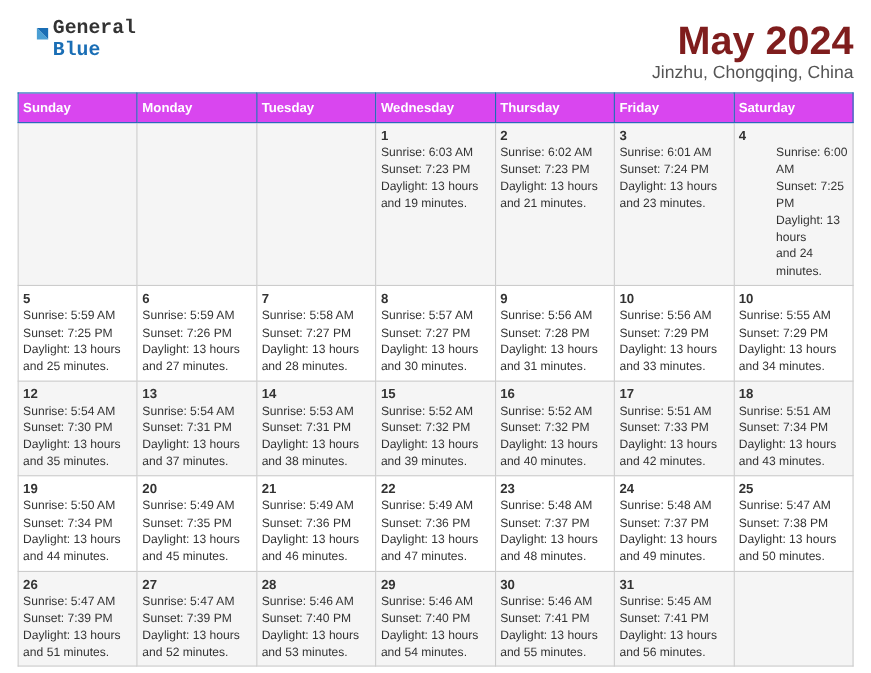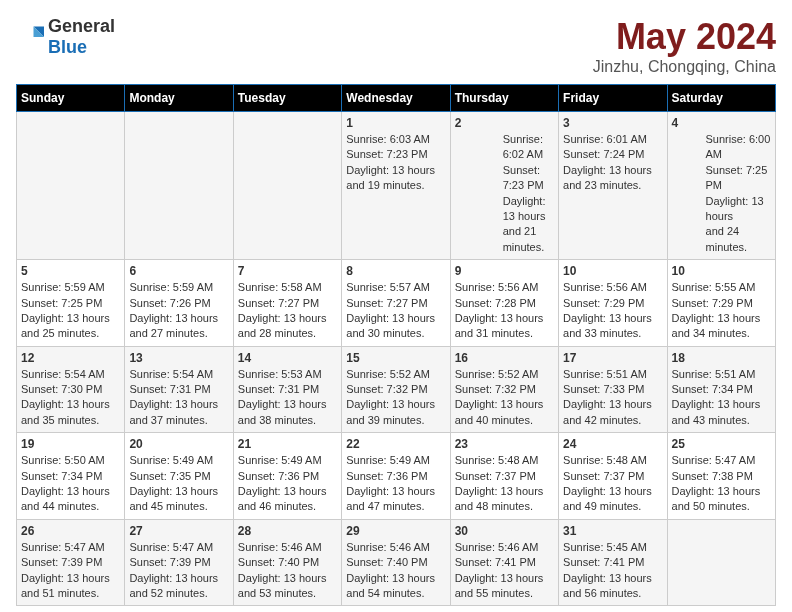--- a/index.html
+++ b/index.html
@@ -13,20 +13,21 @@
     .header-top {
       display: flex;
       justify-content: space-between;
       align-items: flex-start;
       margin-bottom: 8px;
     }
     .logo {
       display: flex;
       align-items: center;
       gap: 4px;
+      font-family: Liberation Mono, monospace;
     }
     .logo-icon {
       width: 28px;
       height: 28px;
     }
     .title-area {
       text-align: right;
     }
     .main-title {
       font-size: 36px;
@@ -36,21 +37,21 @@
     .subtitle {
       font-size: 16px;
       color: #555;
     }
     table {
       width: 100%;
       border-collapse: collapse;
       table-layout: fixed;
     }
     thead tr th {
-      background-color: #000000;
+      background-color: #d946ef;
       color: #fff;
       font-size: 12px;
       font-weight: bold;
       padding: 6px 4px;
       text-align: left;
       border: 1px solid #1a6eb5;
     }
     tbody tr td {
       border: 1px solid #ccc;
       vertical-align: top;
@@ -119,21 +120,21 @@
         <td class="empty-cell"></td>
         <td>
           <span class="day-number">1</span>
           <div class="day-info" style="white-space: pre-line;">Sunrise: 6:03 AM
 Sunset: 7:23 PM
 Daylight: 13 hours
 and 19 minutes.</div>
         </td>
         <td>
           <span class="day-number">2</span>
-          <div class="day-info" style="white-space: pre-line; margin-left: 48px;">Sunrise: 6:02 AM
+          <div class="day-info" style="white-space: pre-line;">Sunrise: 6:02 AM
 Sunset: 7:23 PM
 Daylight: 13 hours
 and 21 minutes.</div>
         </td>
         <td>
           <span class="day-number">3</span>
           <div class="day-info" style="white-space: pre-line;">Sunrise: 6:01 AM
 Sunset: 7:24 PM
 Daylight: 13 hours
 and 23 minutes.</div>

